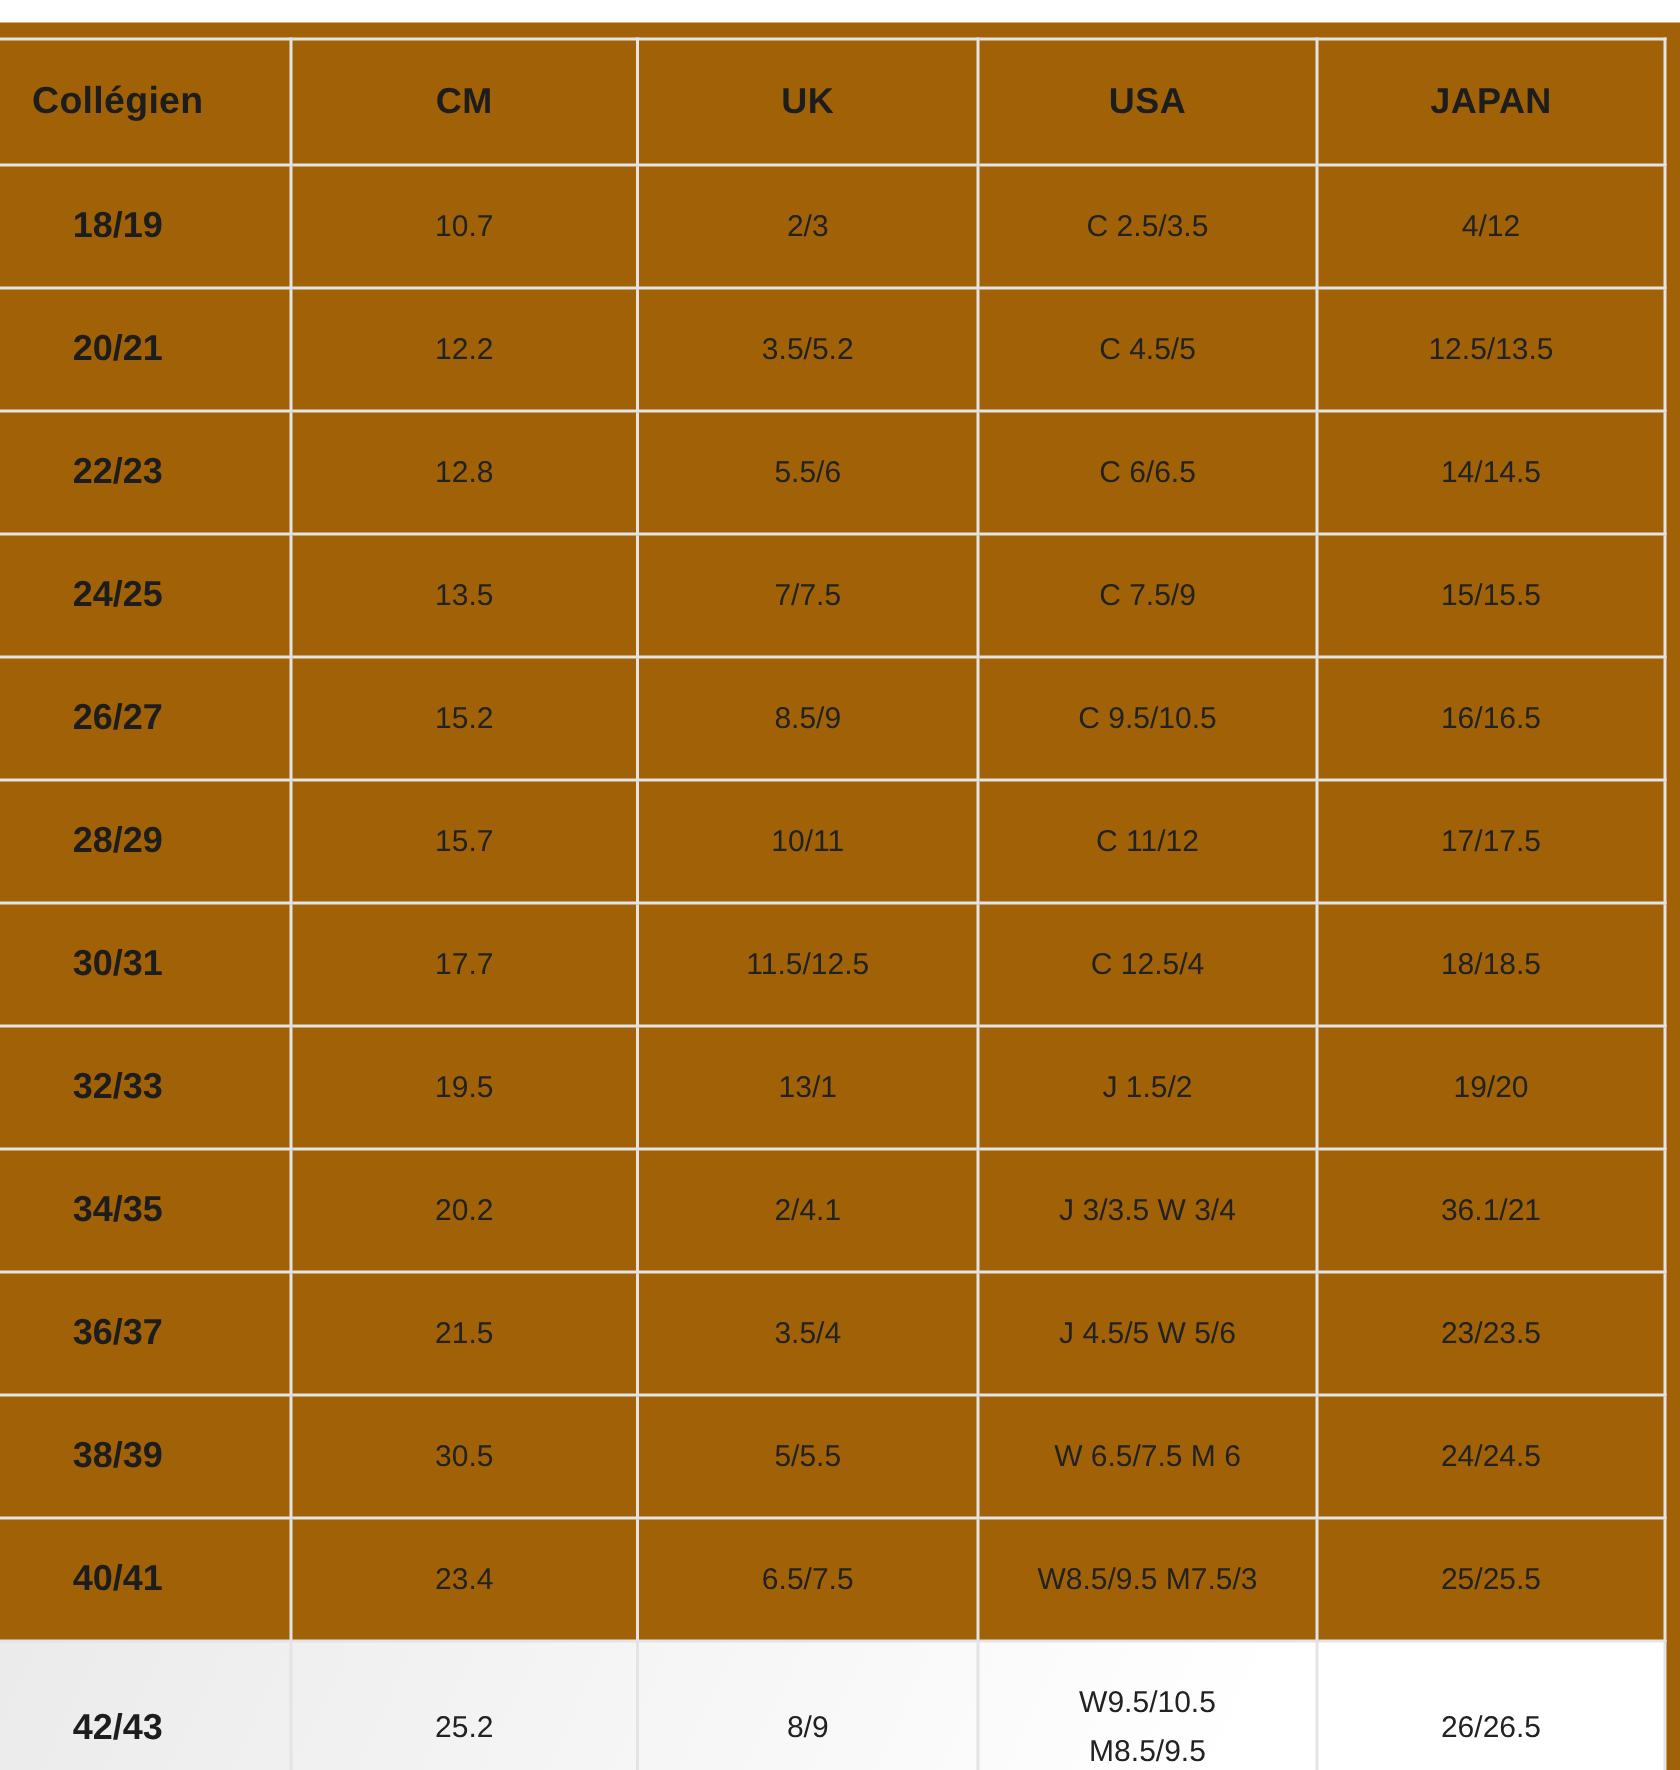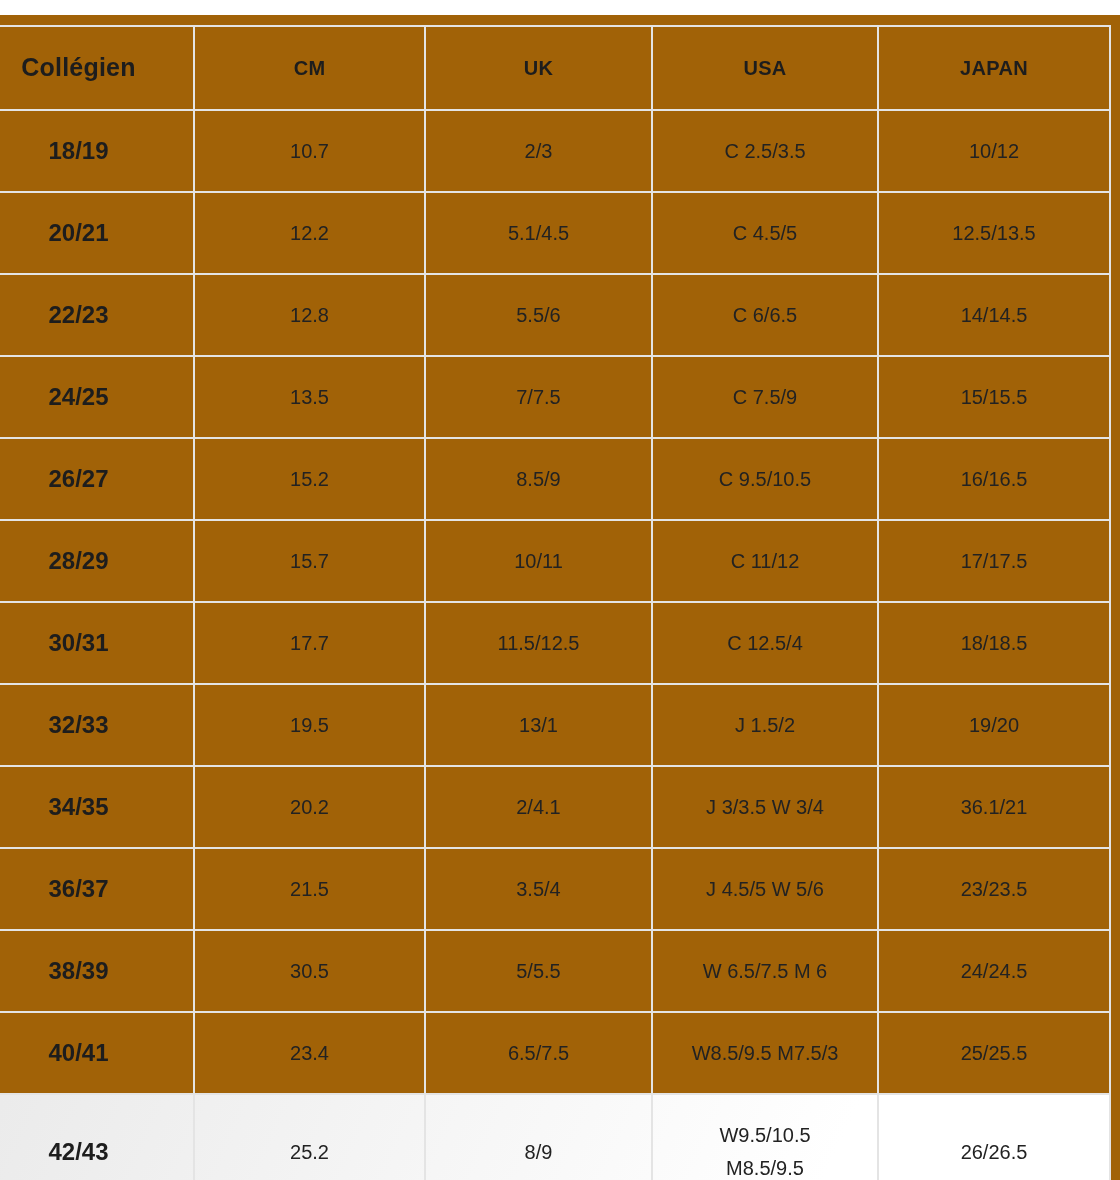--- a/index.html
+++ b/index.html
@@ -33,21 +33,21 @@
     text-align: center;
     vertical-align: middle;
     color: #1d1d1d;
     padding: 0 8px;
     box-sizing: border-box;
     white-space: pre-line;
     line-height: 1.65;
   }
   table.size-chart thead th {
     height: 84px;
-    font-size: 20px;
+    font-size: 24px;
     font-weight: 700;
     letter-spacing: 0.3px;
   }
   table.size-chart thead th.col-brand {
     font-size: 25px;
     letter-spacing: 0.2px;
   }
   table.size-chart tbody td {
     height: 82px;
     font-size: 20px;
@@ -87,26 +87,26 @@
           <th>USA</th>
           <th>JAPAN</th>
         </tr>
       </thead>
       <tbody id="tbody-rows">
           <tr>
             <td class="col-brand-cell">18/19</td>
             <td>10.7</td>
             <td>2/3</td>
             <td>C 2.5/3.5</td>
-            <td>10/12</td>
+            <td>4/12</td>
           </tr>
           <tr>
             <td class="col-brand-cell">20/21</td>
             <td>12.2</td>
-            <td>5.1/4.5</td>
+            <td>3.5/5.2</td>
             <td>C 4.5/5</td>
             <td>12.5/13.5</td>
           </tr>
           <tr>
             <td class="col-brand-cell">22/23</td>
             <td>12.8</td>
             <td>5.5/6</td>
             <td>C 6/6.5</td>
             <td>14/14.5</td>
           </tr>

